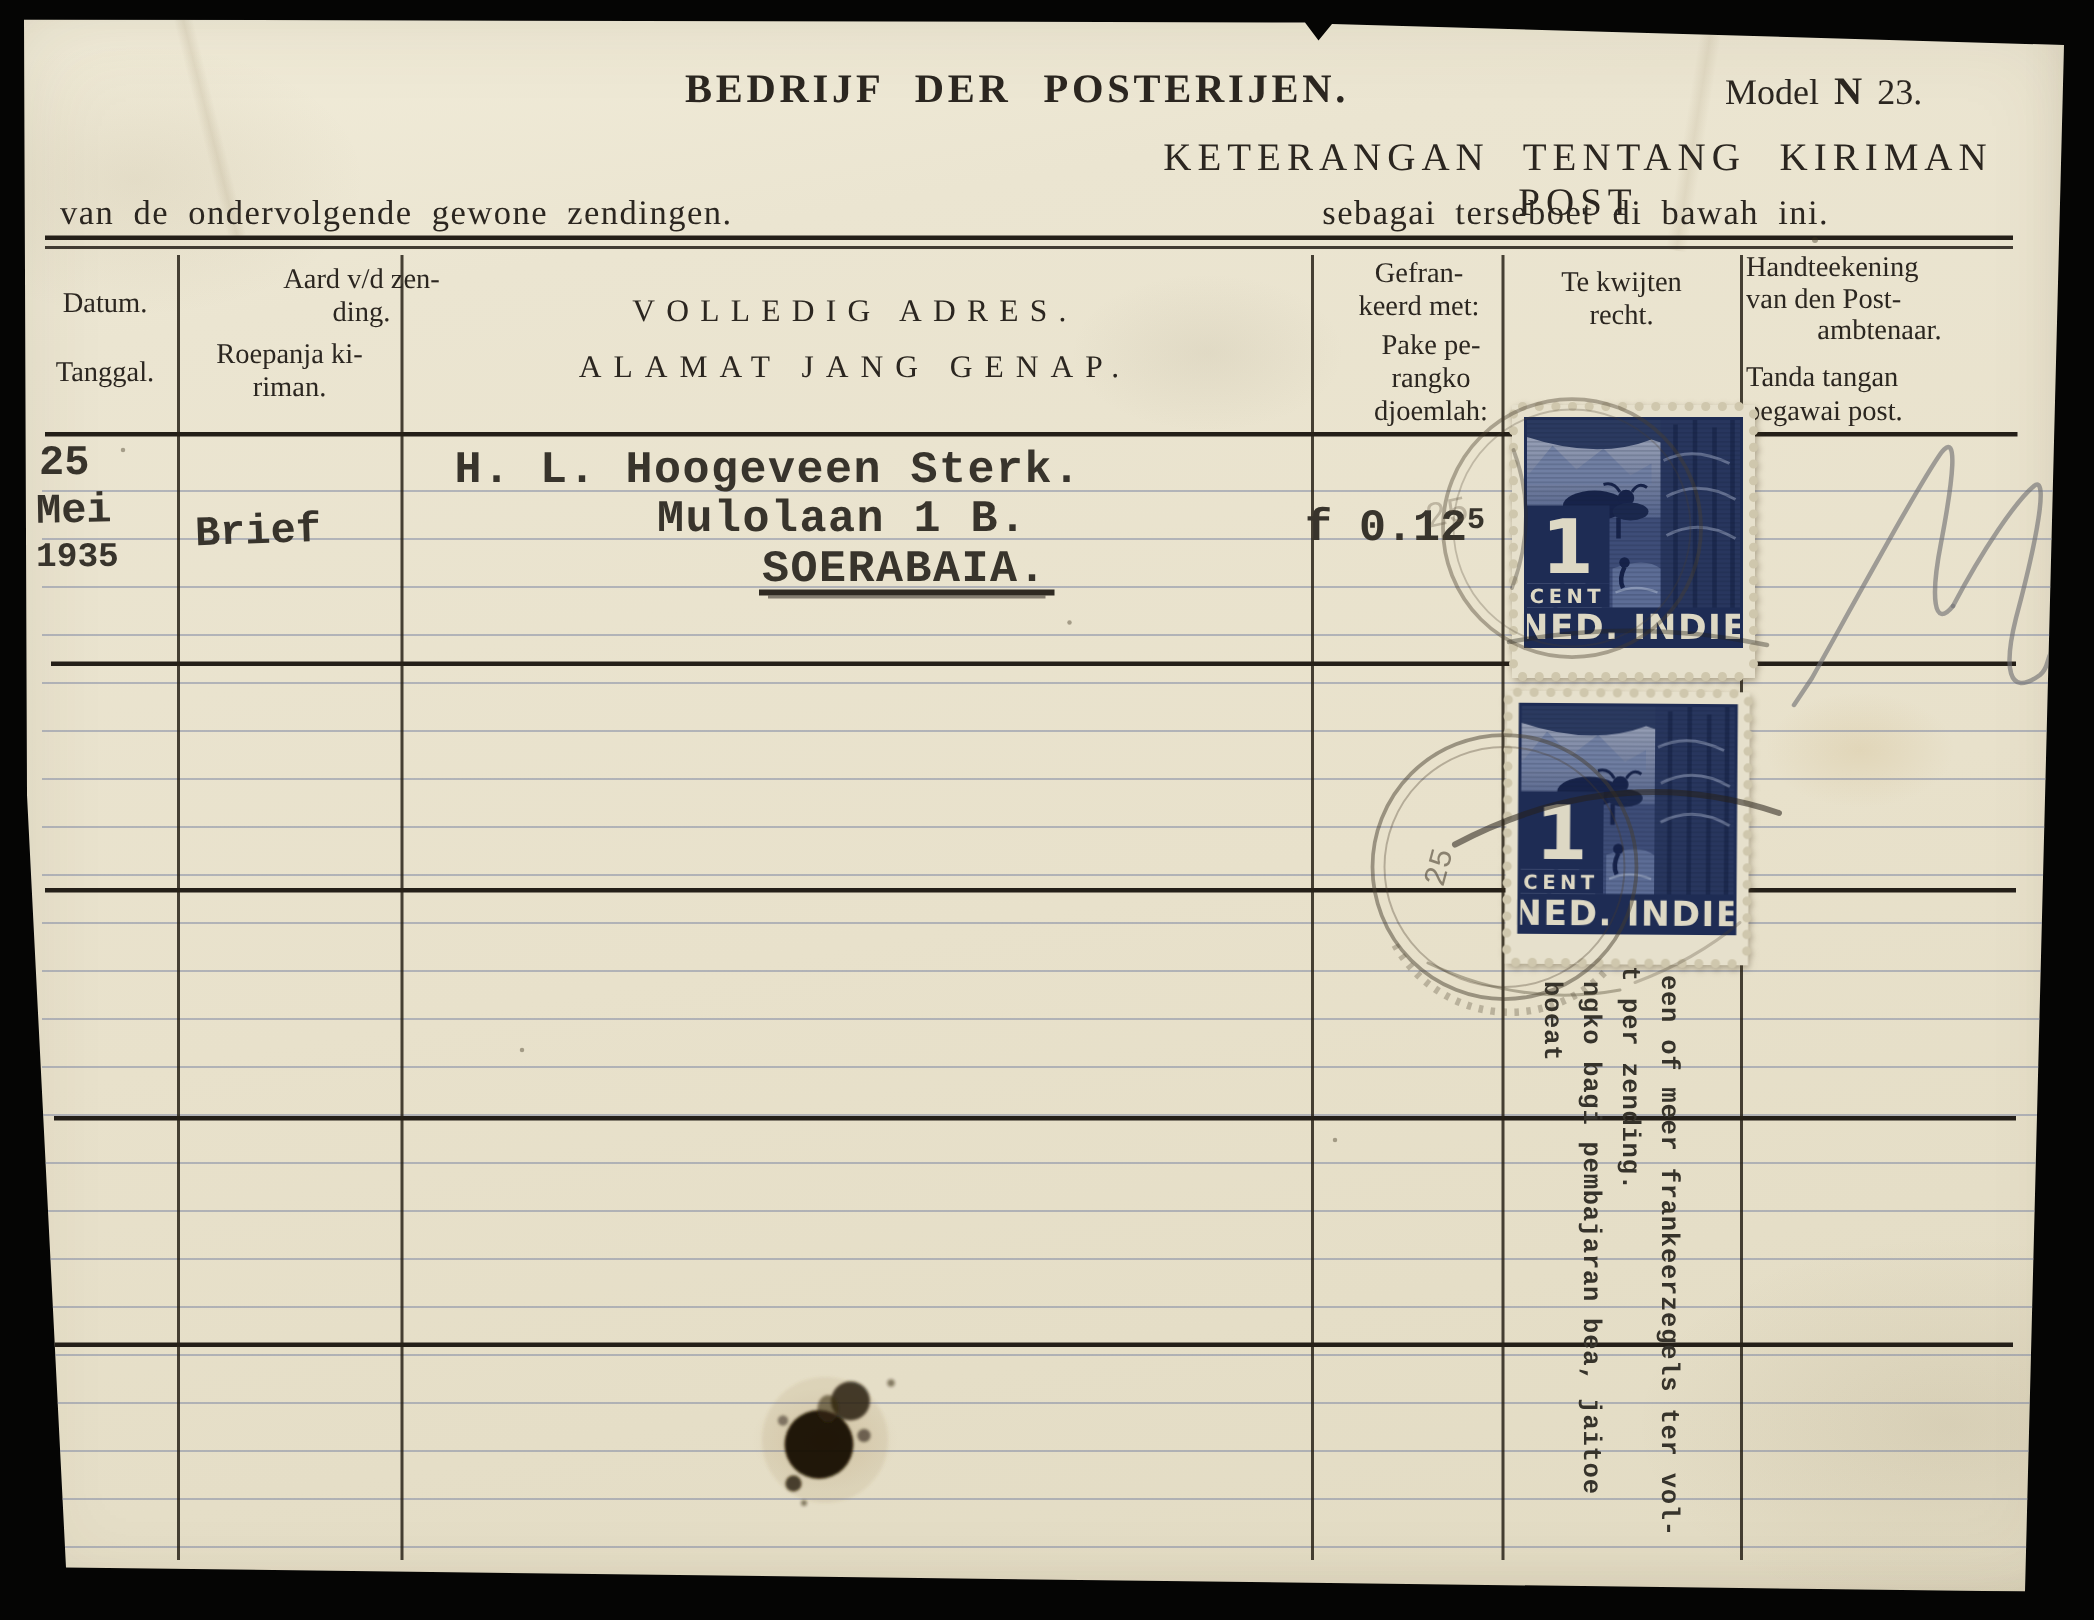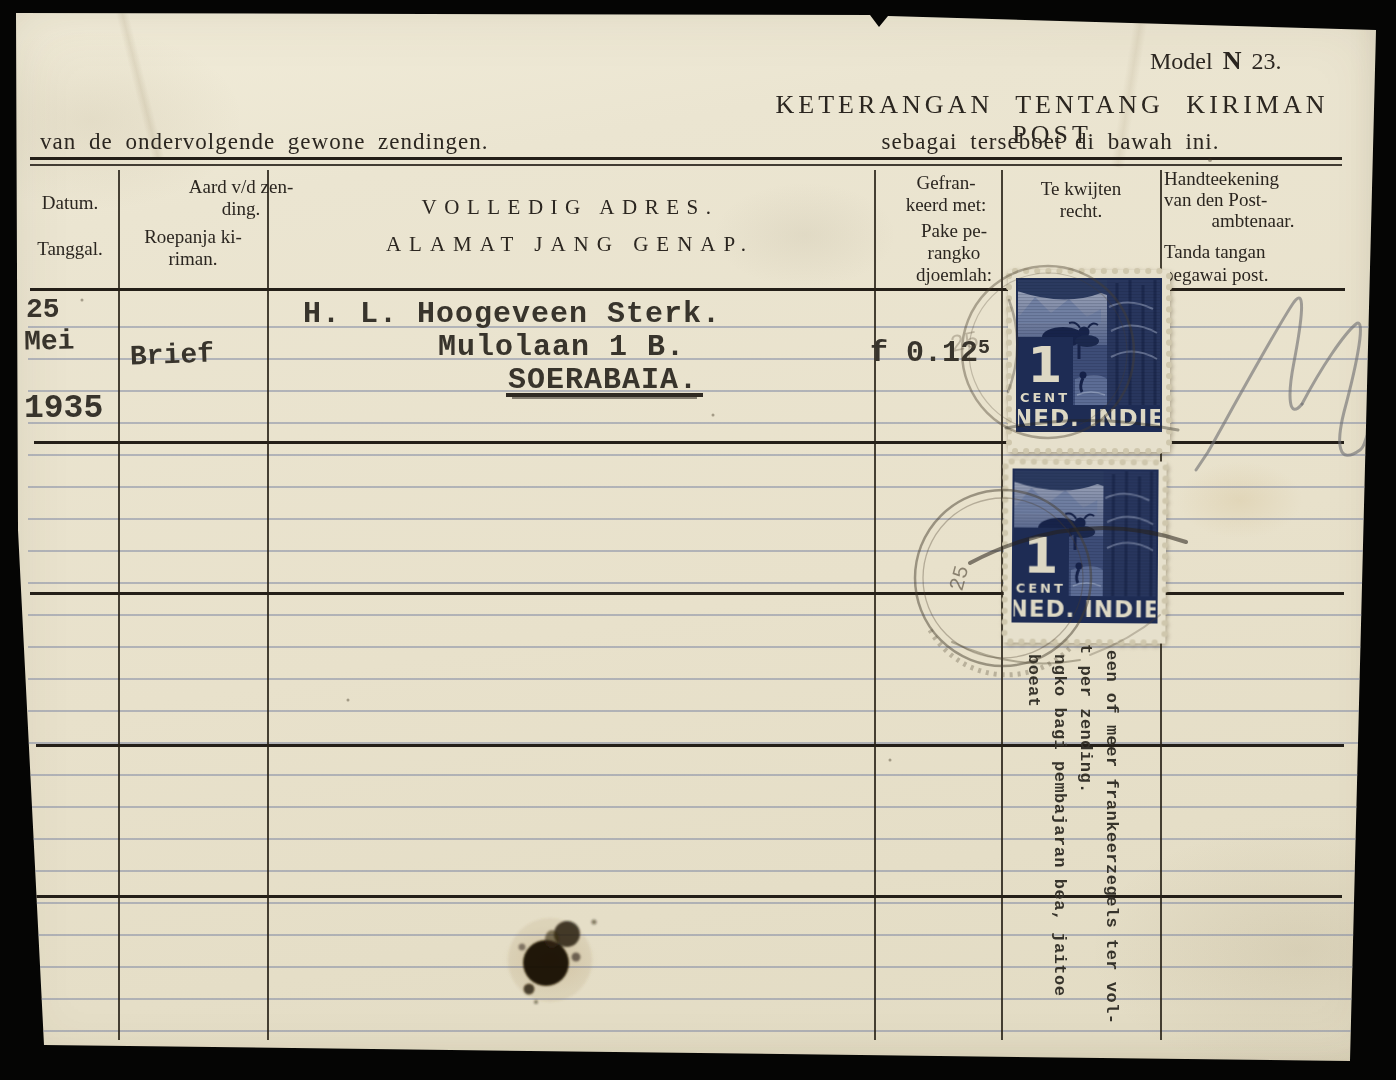--- a/index.html
+++ b/index.html
@@ -53,20 +53,22 @@
 <div class="scan">
   <div class="paper">
 
     <div class="crease" style="left:60px;top:10px;width:160px;height:150px;transform:rotate(-14deg);
                 background:linear-gradient(90deg,transparent 46%,rgba(120,100,60,.12) 50%,transparent 54%);"></div>
     <div class="crease" style="left:1040px;top:8px;width:180px;height:160px;transform:rotate(9deg);
                 background:linear-gradient(90deg,transparent 46%,rgba(120,100,60,.10) 50%,transparent 54%);"></div>
 
     <div class="rules"></div>
 
+    <div class="print" style="left:428px;top:44px;width:500px;text-align:center;font-size:27px;font-weight:700;
+                letter-spacing:2.5px;word-spacing:12px;">BEDRIJF  DER  POSTERIJEN.</div>
 
     <div class="print" style="left:1150px;top:46px;width:210px;font-size:24px;">
       <span>Model</span>
       <span style="font-weight:800;font-size:26px;padding:0 4px;">N</span>
       <span>23.</span>
     </div>
 
     <div class="print" style="left:40px;top:129px;font-size:23px;letter-spacing:1px;word-spacing:6px;">van de ondervolgende gewone zendingen.</div>
 
     <div class="print" style="left:763px;top:90px;width:578px;text-align:center;font-size:26px;letter-spacing:4px;word-spacing:12px;">KETERANGAN TENTANG KIRIMAN POST</div>
@@ -121,21 +123,21 @@
       <div>van den Post-</div>
       <div style="text-align:center;">ambtenaar.</div>
     </div>
     <div class="ch" style="left:1164px;top:240px;width:178px;line-height:23px;text-align:left;">
       <div>Tanda tangan</div>
       <div>pegawai post.</div>
     </div>
 
     <div class="typed" style="left:26px;top:294px;font-size:28px;">25</div>
     <div class="typed" style="left:24px;top:326px;font-size:28px;transform:rotate(-1deg);">Mei</div>
-    <div class="typed" style="left:24px;top:358px;font-size:33px;margin-top:32px;">1935</div>
+    <div class="typed" style="left:24px;top:358px;font-size:23px;">1935</div>
 
     <div class="typed" style="left:130px;top:340px;font-size:28px;transform:rotate(-2deg);">Brief</div>
 
     <div class="typed" style="left:303px;top:297px;font-size:30px;letter-spacing:1px;">H. L. Hoogeveen Sterk.</div>
     <div class="typed" style="left:438px;top:330px;font-size:30px;letter-spacing:1px;">Mulolaan 1 B.</div>
     <div class="typed" style="left:508px;top:363px;font-size:30px;letter-spacing:1px;">SOERABAIA.</div>
     <div style="position:absolute;left:506px;top:393px;width:197px;height:3.5px;background:#2f2a22;"></div>
     <div style="position:absolute;left:512px;top:397px;width:185px;height:2px;background:#2f2a22;opacity:.55;"></div>
 
     <div class="typed" style="left:870px;top:336px;font-size:30px;">

